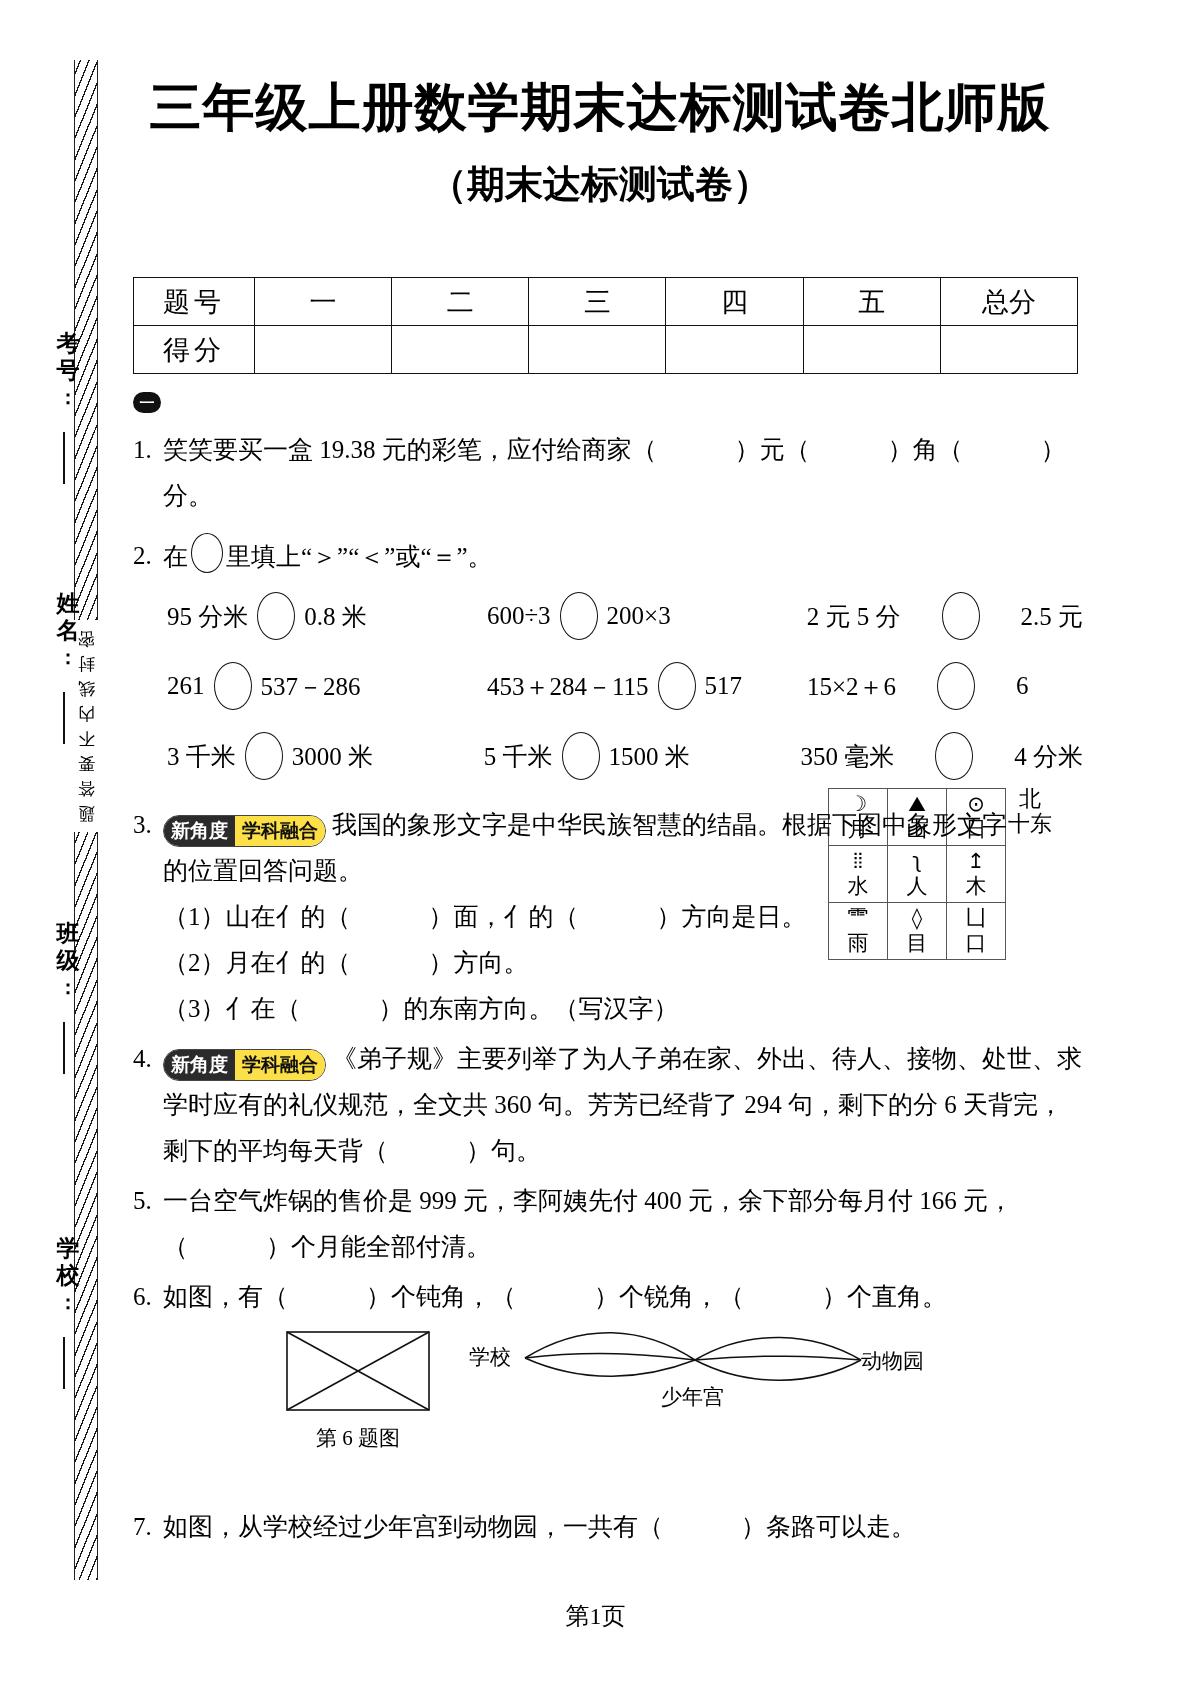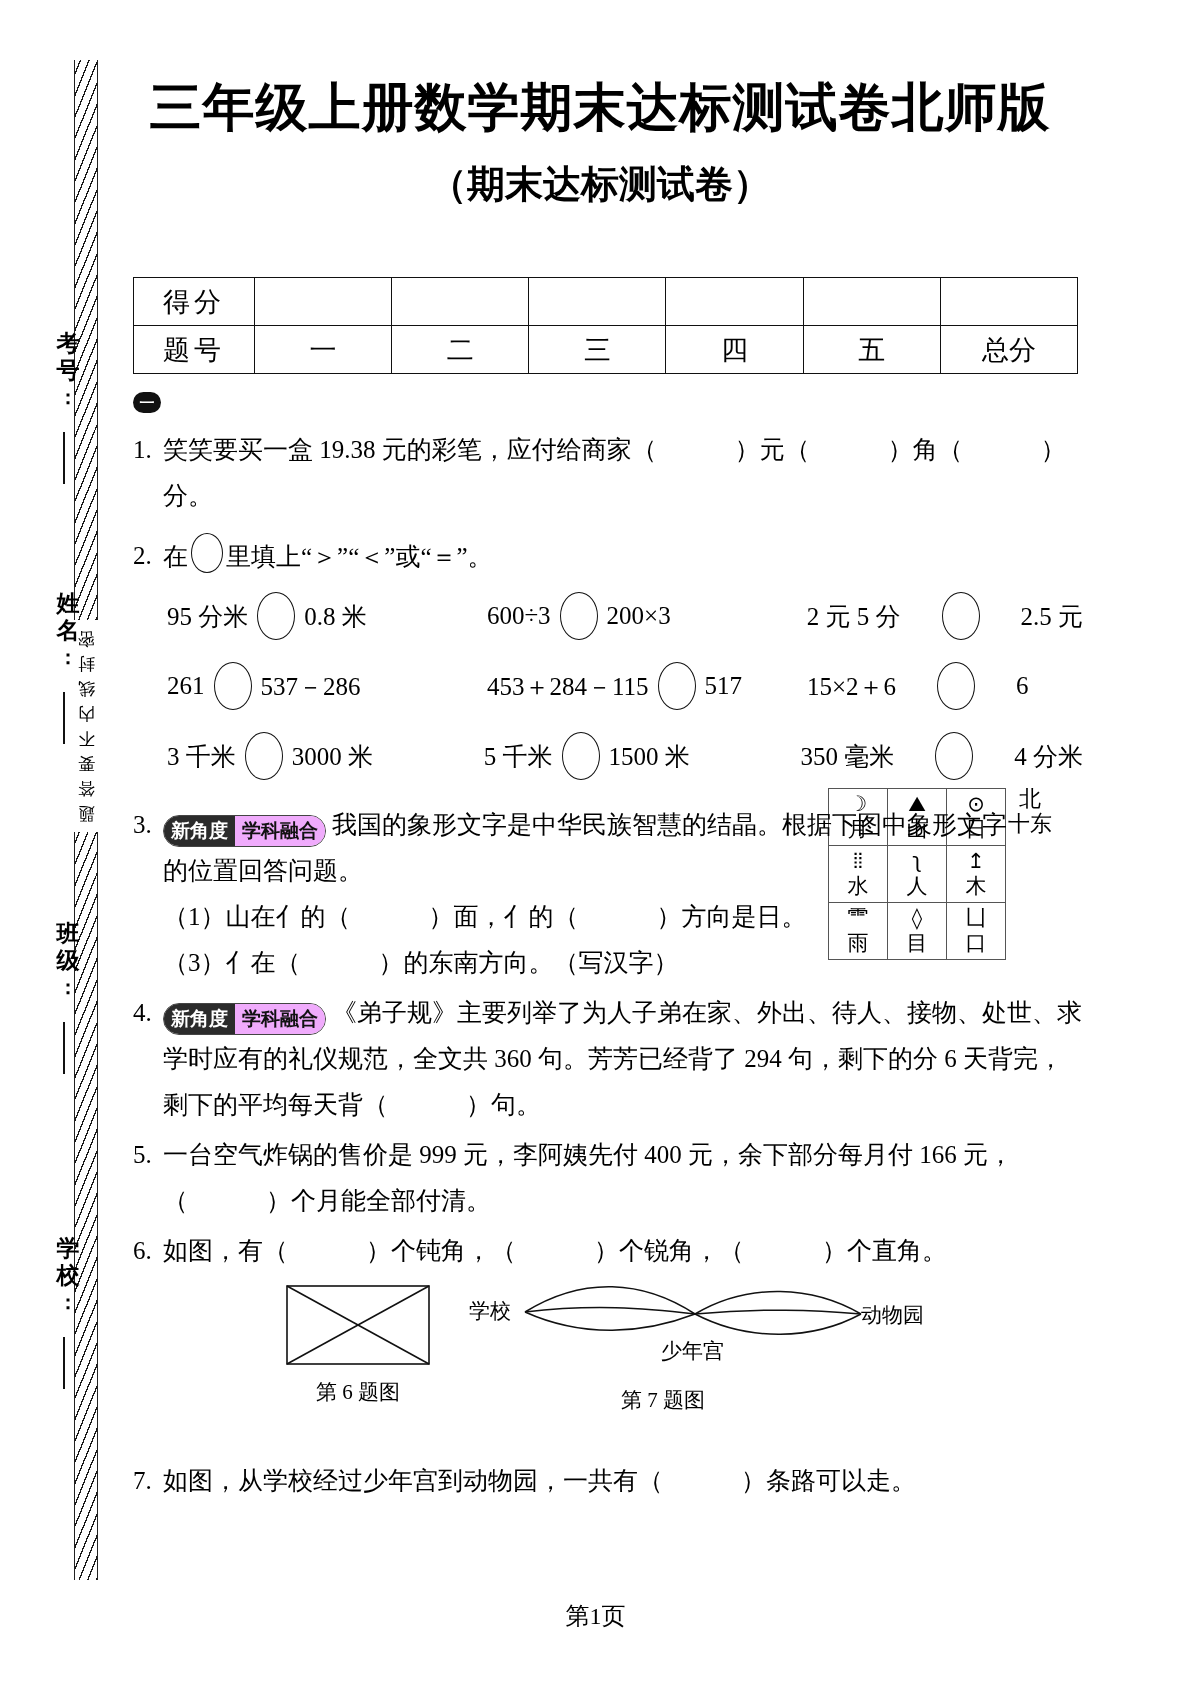--- a/index.html
+++ b/index.html
@@ -125,21 +125,21 @@
     overflow:hidden;vertical-align:-4px;
     margin-right:6px;height:30px;
   }
   .tag-dark{
     background:#2b2b2b;color:#fff;
     font-family:"Liberation Sans","DejaVu Sans",sans-serif;
     font-weight:bold;font-size:19px;
     padding:0 7px;display:flex;align-items:center;
   }
   .tag-light{
-    background:#f0abfc;color:#111;
+    background:#fde047;color:#111;
     font-family:"Liberation Sans","DejaVu Sans",sans-serif;
     font-weight:bold;font-size:19px;
     padding:0 7px;display:flex;align-items:center;
   }
 
   
   .glyph-box{
     position:absolute;left:828px;top:788px;
   }
   .glyph-grid{
@@ -221,37 +221,37 @@
     </div>
     <div class="side-rule" style="top:1277px;height:52px;"></div>
   </div>
 
   <div class="title-main">三年级上册数学期末达标测试卷北师版</div>
   <div class="title-sub">（期末达标测试卷）</div>
 
   <table class="score-table">
     <tbody>
         <tr>
-      <td class="head">得分</td>
-      <td></td>
-      <td></td>
-      <td></td>
-      <td></td>
-      <td></td>
-      <td></td>
-    </tr>
-    <tr>
       <td class="head">题号</td>
       <td>一</td>
       <td>二</td>
       <td>三</td>
       <td>四</td>
       <td>五</td>
       <td>总分</td>
     </tr>
+    <tr>
+      <td class="head">得分</td>
+      <td></td>
+      <td></td>
+      <td></td>
+      <td></td>
+      <td></td>
+      <td></td>
+    </tr>
   </tbody>
     </table>
 
   <div class="glyph-box">
     <table class="glyph-grid">
       <tbody>
           <tr>
         <td>
           <span class="g-anc">☽</span>
           <span class="g-mod">月</span>
@@ -378,20 +378,23 @@
     <div class="q" style="margin-top:2px;">
       <div class="qnum">3.</div>
       <div class="qbody">
         <span class="tagwrap">
             <span class="tag-dark">新角度</span>
             <span class="tag-light">学科融合</span>
           </span><span>我国的象形文字是中华民族智慧的结晶。根据下图中象形文字</span>
         <div style="width:680px;">的位置回答问题。</div>
         <div style="width:680px;">
           <span>（1）</span><span>⼭</span><span>在</span><span>亻</span><span>的（</span><span class="blank"></span><span>）面，</span><span>亻</span><span>的（</span><span class="blank"></span><span>）方向是</span><span>日</span><span>。</span>
+        </div>
+        <div style="width:680px;">
+          <span>（2）</span><span>月</span><span>在</span><span>亻</span><span>的（</span><span class="blank"></span><span>）方向。</span>
         </div>
         <div style="width:680px;">
           <span>（3）</span><span>亻</span><span>在（</span><span class="blank"></span><span>）的东南方向。（写汉字）</span>
         </div>
       </div>
     </div>
 
     <div class="q" style="margin-top:4px;">
       <div class="qnum">4.</div>
       <div class="qbody">
@@ -440,21 +443,20 @@
           <text x="198" y="88" font-size="21" font-family="Liberation Serif, serif">少年宫</text>
           <g fill="none" stroke="#111" stroke-width="1.5">
             <path d="M62 42 C120 6 180 10 232 44"></path>
             <path d="M62 42 C130 34 180 38 232 44"></path>
             <path d="M62 42 C120 68 180 64 232 44"></path>
             <path d="M232 44 C286 12 350 16 398 44"></path>
             <path d="M232 44 C300 38 350 40 398 44"></path>
             <path d="M232 44 C286 72 350 70 398 44"></path>
           </g>
         </svg>
-        <div class="cap" style="width:400px;">第 7 题图</div>
       </div>
     </div>
 
     <div class="q" style="margin-top:28px;">
       <div class="qnum">7.</div>
       <div class="qbody">
         <span>如图，从学校经过少年宫到动物园，一共有（</span><span class="blank"></span><span>）条路可以走。</span>
       </div>
     </div>
 

